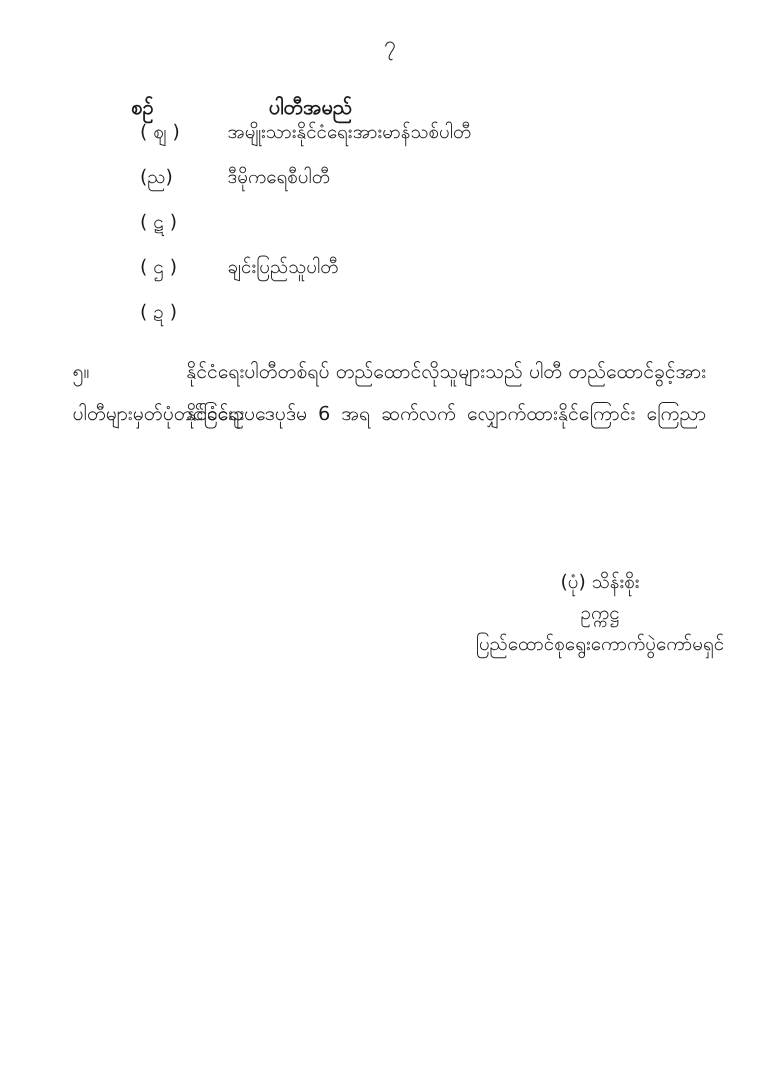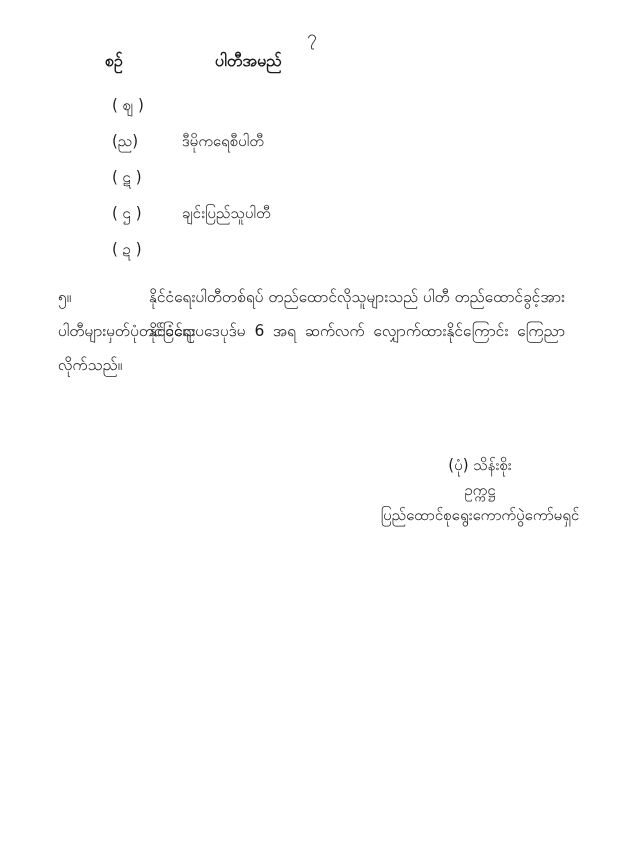--- a/index.html
+++ b/index.html
@@ -20,21 +20,21 @@
     position: absolute;
     top: 24px;
     left: 0;
     right: 0;
     text-align: center;
     font-size: 17px;
     line-height: 24px;
   }
   .table-header {
     position: absolute;
-    top: 48px;
+    top: 73px;
     left: 105px;
     font-size: 16px;
     font-weight: bold;
     line-height: 26px;
     white-space: nowrap;
   }
   .col-serial {
     display: inline-block;
     width: 110px;
   }
@@ -105,20 +105,21 @@
 
   <div class="page-number">၇</div>
 
   <div class="table-header">
     <span class="col-serial">စဉ်</span><span>ပါတီအမည်</span>
   </div>
 
   <div class="party-list">
     <div class="party-row">
       <span class="row-label">( ဈ )</span>
+      <span class="row-name">အမျိုးသားနိုင်ငံရေးအားမာန်သစ်ပါတီ</span>
     </div>
     <div class="party-row">
       <span class="row-label">(ည)</span>
       <span class="row-name">ဒီမိုကရေစီပါတီ</span>
     </div>
     <div class="party-row">
       <span class="row-label">( ဋ )</span>
     </div>
     <div class="party-row">
       <span class="row-label">( ဌ )</span>
@@ -128,21 +129,20 @@
       <span class="row-label">( ဍ )</span>
     </div>
   </div>
 
   <div class="paragraph">
     <div class="p-line">
       <span class="p-num">၅။</span>
       <span class="p-first-text">နိုင်ငံရေးပါတီတစ်ရပ် တည်ထောင်လိုသူများသည် ပါတီ တည်ထောင်ခွင့်အား နိုင်ငံရေး</span>
     </div>
     <div class="p-line">ပါတီများမှတ်ပုံတင်ခြင်းဥပဒေပုဒ်မ 6 အရ ဆက်လက် လျှောက်ထားနိုင်ကြောင်း ကြေညာ</div>
-    <div class="p-line last">လိုက်သည်။</div>
   </div>
 
   <div class="signature">
     <div class="sig-line">(ပုံ) သိန်းစိုး</div>
     <div class="sig-line">ဥက္ကဋ္ဌ</div>
     <div class="sig-line">ပြည်ထောင်စုရွေးကောက်ပွဲကော်မရှင်</div>
   </div>
 
 </div>
 

